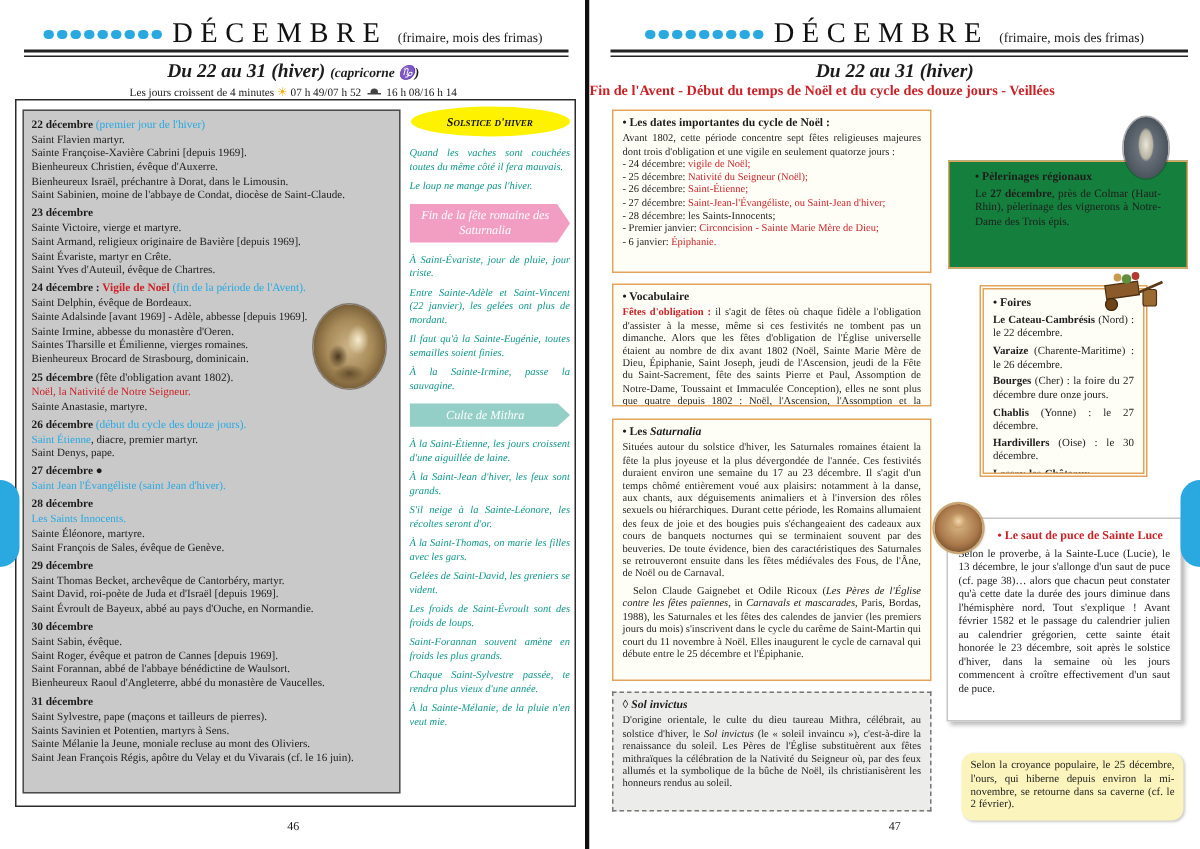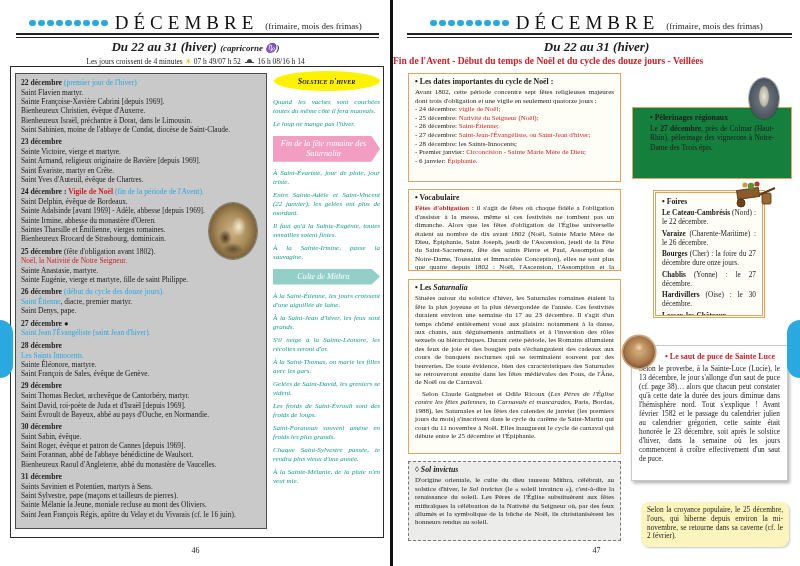--- a/index.html
+++ b/index.html
@@ -170,21 +170,20 @@
         </div>
 
         <div class="day">
           <div class="day-h"><span class="b">25 décembre</span><span class="b"></span><span class="b red"></span><span data-hl=""> (fête d'obligation avant 1802).</span><span></span></div>
           <div>
 
               <div class="saint-line"><span data-hl="red">Noël, la Nativité de Notre Seigneur.</span><span></span></div>
 
               <div class="saint-line"><span data-hl=""></span><span>Sainte Anastasie, martyre.</span></div>
 
-              <div class="saint-line"><span data-hl=""></span><span>Sainte Eugénie, vierge et martyre, fille de saint Philippe.</span></div>
             </div>
         </div>
 
         <div class="day">
           <div class="day-h"><span class="b">26 décembre</span><span class="b"></span><span class="b red"></span><span data-hl="blue"> (début du cycle des douze jours).</span><span></span></div>
           <div>
 
               <div class="saint-line"><span data-hl="blue">Saint Étienne</span><span>, diacre, premier martyr.</span></div>
 
               <div class="saint-line"><span data-hl=""></span><span>Saint Denys, pape.</span></div>
@@ -234,23 +233,23 @@
               <div class="saint-line"><span data-hl=""></span><span>Saint Forannan, abbé de l'abbaye bénédictine de Waulsort.</span></div>
 
               <div class="saint-line"><span data-hl=""></span><span>Bienheureux Raoul d'Angleterre, abbé du monastère de Vaucelles.</span></div>
             </div>
         </div>
 
         <div class="day">
           <div class="day-h"><span class="b">31 décembre</span><span class="b"></span><span class="b red"></span><span></span><span></span></div>
           <div>
 
+              <div class="saint-line"><span data-hl=""></span><span>Saint Sylvestre, pape (maçons et tailleurs de pierres).</span></div>
+
               <div class="saint-line"><span data-hl=""></span><span>Saints Savinien et Potentien, martyrs à Sens.</span></div>
-
-              <div class="saint-line"><span data-hl=""></span><span>Saint Sylvestre, pape (maçons et tailleurs de pierres).</span></div>
 
               <div class="saint-line"><span data-hl=""></span><span>Sainte Mélanie la Jeune, moniale recluse au mont des Oliviers.</span></div>
 
               <div class="saint-line"><span data-hl=""></span><span>Saint Jean François Régis, apôtre du Velay et du Vivarais (cf. le 16 juin).</span></div>
             </div>
         </div>
       </div>
     <div id="nativity"></div>
 
     <div id="provcol">

